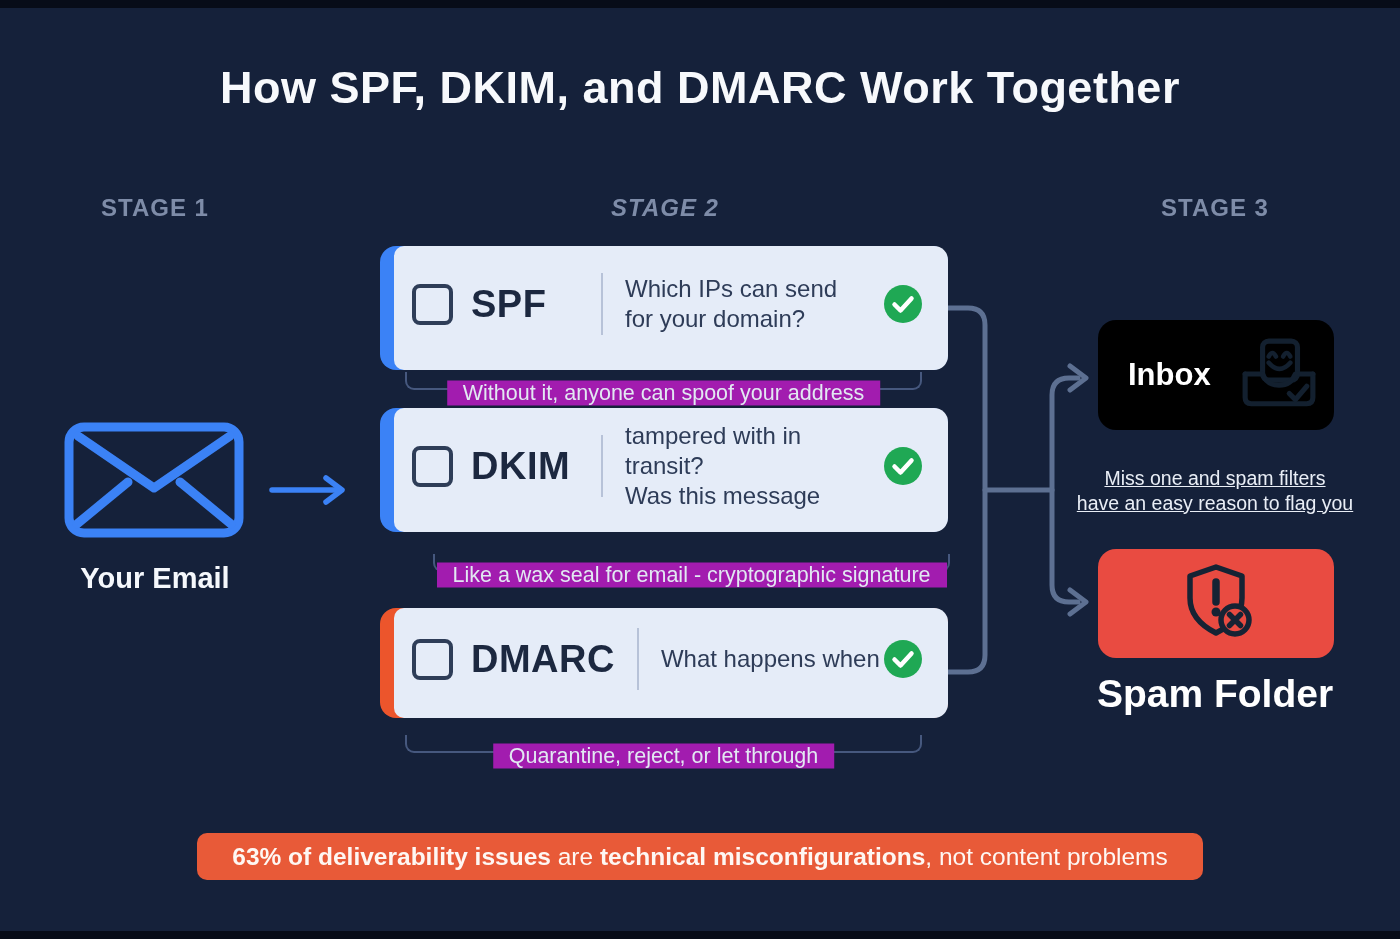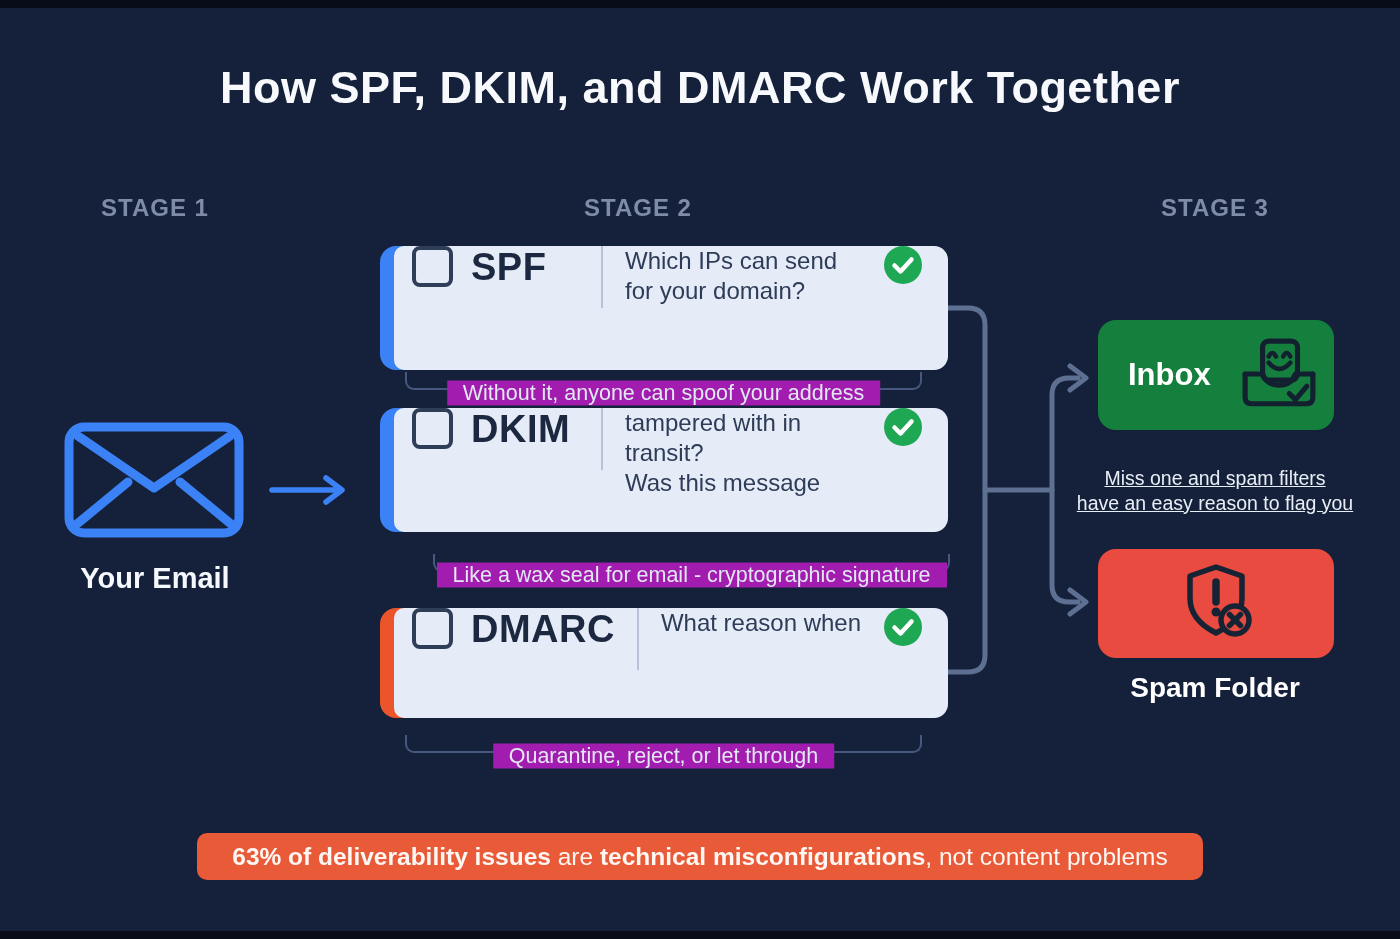--- a/index.html
+++ b/index.html
@@ -12,41 +12,41 @@
   .edge-strip.top { top:0; } .edge-strip.bottom { bottom:0; }
 
   .title {
     position:absolute; top:62px; left:0; width:100%; text-align:center;
     color:#f7f9fc; font-size:45px; font-weight:bold; letter-spacing:.5px;
   }
   .stage-label {
     position:absolute; top:194px; width:220px; text-align:center;
     color:#7e8ca8; font-size:24px; font-weight:bold; letter-spacing:1px;
   }
-  #stage1 { left:45px; } #stage2 { left:528px; } #stage3 { left:1105px; }
+  #stage1 { left:45px; } #stage2 { left:555px;font-style:italic; } #stage3 { left:1105px; }
 
   
   .envelope-wrap { position:absolute; left:64px; top:422px; width:180px; height:116px; }
   .your-email {
     position:absolute; left:20px; top:562px; width:270px; text-align:center;
     color:#f5f8fc; font-size:29px; font-weight:bold;
   }
 
   
   .overlay { position:absolute; left:0; top:0; width:1400px; height:939px; pointer-events:none; }
 
   
   .card-outer { position:absolute; left:380px; width:568px; border-radius:16px; }
   #card-spf   { top:246px; height:124px; }
   #card-dkim  { top:408px; height:124px; }
   #card-dmarc { top:608px; height:110px; }
   .card-inner {
     position:absolute; left:14px; top:0; right:0; bottom:0;
     background:#e5ecf8; border-radius:10px 14px 14px 10px;
-    display:flex; padding:0 26px 8px 18px; box-sizing:border-box;
+    display:flex; align-items:center; padding:0 26px 8px 18px; box-sizing:border-box;
   }
   .checkbox { width:33px; height:33px; border:4px solid #2e3d58; border-radius:8px; flex:none; }
   .card-name {
     font-size:38px; font-weight:bold; color:#1c2840; margin-left:18px;
     min-width:108px; letter-spacing:.5px; flex:none;
   }
   .card-divider { width:2px; height:62px; background:#b7c2d8; margin:0 22px; flex:none; }
   .card-q { font-size:24px; color:#2e3c58; line-height:30px; }
   .card-q span { display:block; }
   .card-check {
@@ -74,21 +74,21 @@
   #inbox-box { top:320px; height:110px; }
   #spam-box  { top:549px; height:109px; justify-content:center; }
   .inbox-label { color:#ffffff; font-size:31px; font-weight:bold; margin-left:30px; }
   .inbox-icon-svg { margin-left:auto; margin-right:16px; }
   .outcome-note {
     position:absolute; left:1040px; top:466px; width:350px; text-align:center;
     color:#e9eef6; font-size:19.5px; line-height:24.5px;text-decoration:underline;
   }
   .spam-label {
     position:absolute; left:1065px; top:672px; width:300px; text-align:center;
-    color:#ffffff; font-size:28px; font-weight:bold;
+    color:#ffffff; font-size:39px; font-weight:bold;
   }
 
   
   .banner {
     position:absolute; left:197px; top:833px; width:1006px; height:47px; border-radius:10px;
     display:flex; align-items:center; justify-content:center;
     color:#fef7f3; font-size:24.5px; white-space:pre;
   }
   .banner b { font-weight:bold; }
 </style>
@@ -168,34 +168,34 @@
   <div class="caption-bracket" id="caption-dkim">
     <div class="caption-text">Like a wax seal for email - cryptographic signature</div>
   </div>
 
   <div class="card-outer" id="card-dmarc" style="background-color: rgb(236, 85, 44);">
     <div class="card-inner">
       <div class="checkbox"></div>
       <div class="card-name">DMARC</div>
       <div class="card-divider"></div>
       <div class="card-q">
-        <span>What reason when</span>
+        <span>What happens when</span>
       </div>
       <div class="card-check">
         <svg width="38" height="38" viewBox="0 0 38 38" fill="none">
           <polyline points="10.5,19.5 16.5,25.5 27.5,13.5" stroke="#ffffff" stroke-width="4.5" stroke-linecap="round" stroke-linejoin="round"></polyline>
         </svg>
       </div>
     </div>
   </div>
   <div class="caption-bracket" id="caption-dmarc">
     <div class="caption-text">Quarantine, reject, or let through</div>
   </div>
 
-  <div class="outcome-box" id="inbox-box" style="background-color: #15803d;">
+  <div class="outcome-box" id="inbox-box" style="background-color: #000000;">
     <div class="inbox-label">Inbox</div>
     <svg class="inbox-icon-svg" width="78" height="78" viewBox="0 0 76 76" fill="none">
       <rect x="22" y="5" width="34" height="38" rx="6" stroke="#13202f" stroke-width="5"></rect>
       <path d="M28 20 Q31.5 13 35 20" stroke="#13202f" stroke-width="4.5" stroke-linecap="round" fill="none"></path>
       <path d="M42 20 Q45.5 13 49 20" stroke="#13202f" stroke-width="4.5" stroke-linecap="round" fill="none"></path>
       <path d="M28 26 Q38.5 38 49 26" stroke="#13202f" stroke-width="4.5" stroke-linecap="round" fill="none"></path>
       <path d="M5 37 V60 Q5 66 11 66 H65 Q71 66 71 60 V37" stroke="#13202f" stroke-width="5" stroke-linecap="round" fill="none"></path>
       <path d="M5 37 H22 Q26 48 38 48 Q50 48 54 37 H71" stroke="#13202f" stroke-width="5" stroke-linecap="round" stroke-linejoin="round" fill="none"></path>
       <path d="M48 56 L54 62 L65 49" stroke="#13202f" stroke-width="5" stroke-linecap="round" stroke-linejoin="round" fill="none"></path>
     </svg>

